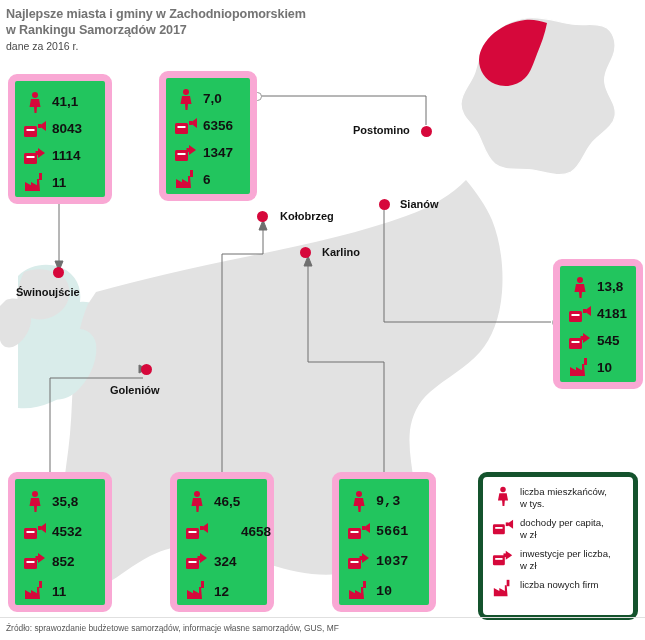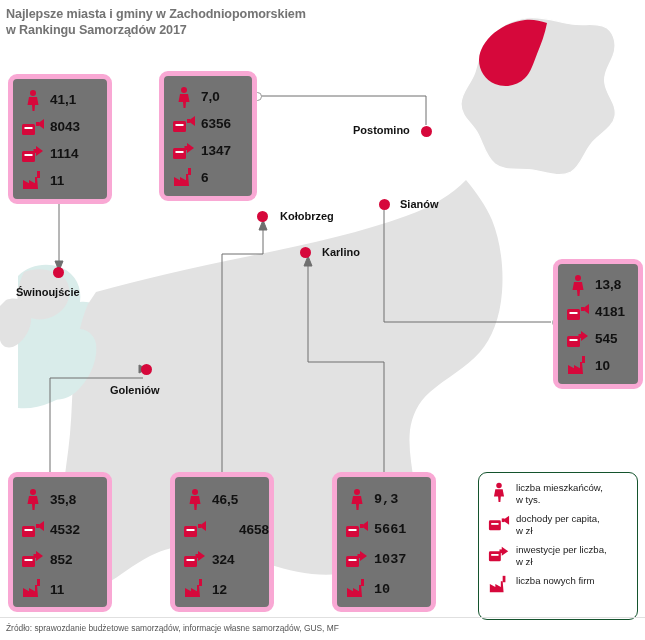--- a/index.html
+++ b/index.html
@@ -42,22 +42,22 @@
   }
 
   
   #map-layer { left: 0; top: 0; width: 645px; height: 640px; }
 
   
   #locator { right: 8px; top: 0px; width: 190px; height: 200px; }
 
   
   .card {
-    background: #737373;
-    border: 5px solid #f9a8d4;
+    background: #22c55e;
+    border: 7px solid #f9a8d4;
     border-radius: 9px;
     padding: 7px 9px 24px 8px;
     box-sizing: border-box;
   }
   .card .row {
     display: flex;
     align-items: center;
     height: 27px;
   }
   .card .ic {
@@ -95,21 +95,21 @@
     border: 1px solid #9a9a9a;
   }
 
   
   #legend {
     left: 478px;
     top: 472px;
     width: 160px;
     height: 148px;
     background: #ffffff;
-    border: 1px solid #14532d;
+    border: 5px solid #14532d;
     border-radius: 9px;
     padding: 8px 8px 6px 9px;
     box-sizing: border-box;
   }
   #legend .lrow {
     display: flex;
     align-items: flex-start;
     margin-bottom: 7px;
   }
   #legend .lic {
@@ -205,20 +205,21 @@
       <polygon points="308,256 304,266 312,266" fill="#6f6f6f"></polygon>
     </g>
   </svg>
 
   <div class="abs node-dot" style="left:552px; top:318px;"></div>
   <div class="abs node-dot" style="left:253px; top:92px;"></div>
 
   <div id="title-block" class="abs">
     <div class="t-line">Najlepsze miasta i gminy w Zachodniopomorskiem</div>
     <div class="t-line">w Rankingu Samorządów 2017</div>
+    <div class="sub">dane za 2016 r.</div>
   </div>
 
   <svg id="locator" class="abs" viewBox="0 0 190 200" aria-hidden="true">
     <path d="M38 44 C46 30 62 20 80 18 C96 16 110 22 124 24 C138 26 150 22 160 28
              C168 34 170 46 166 56 C162 66 156 74 158 84 C160 96 170 104 168 116
              C166 128 152 134 144 144 C136 154 134 166 124 172 C112 178 98 172 86 170
              C72 168 58 172 48 164 C38 156 36 142 30 132 C24 122 14 116 14 104
              C14 92 24 84 28 72 C32 60 32 52 38 44 Z" fill="#e2e2e2" stroke="#ffffff" stroke-width="1.2"></path>
     <path d="M36 46 C44 32 60 22 78 20 C86 19 93 21 100 23
              C98 34 94 44 90 54 C86 64 84 72 78 78 C70 86 58 88 48 84

